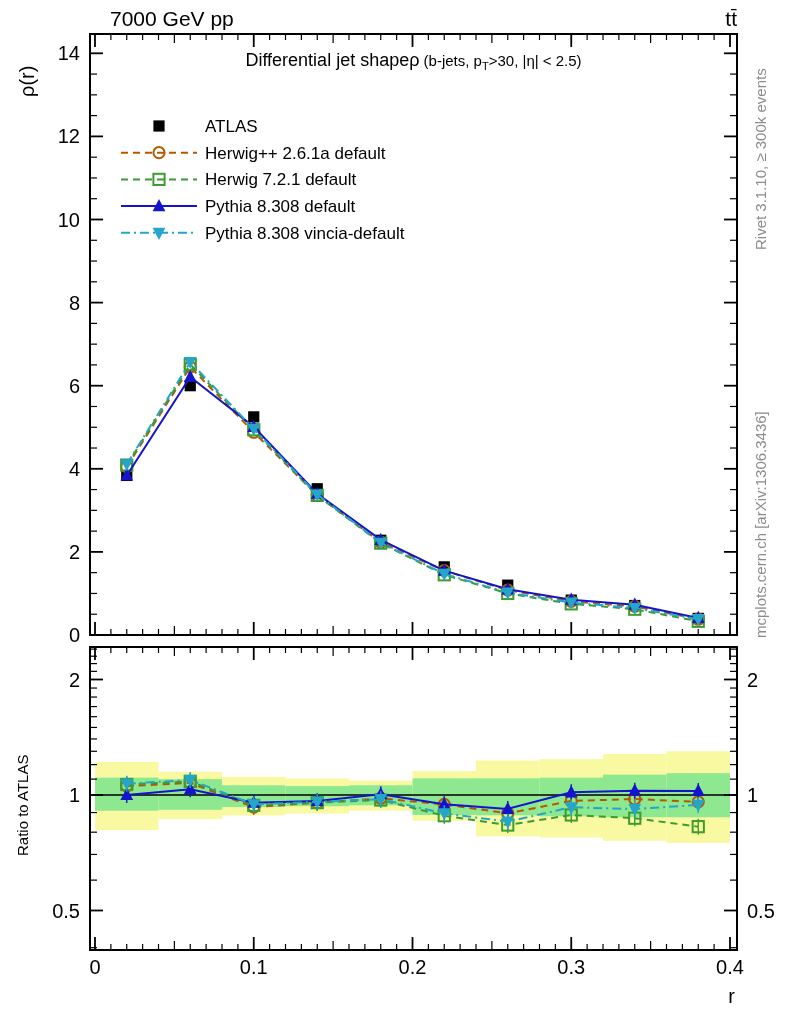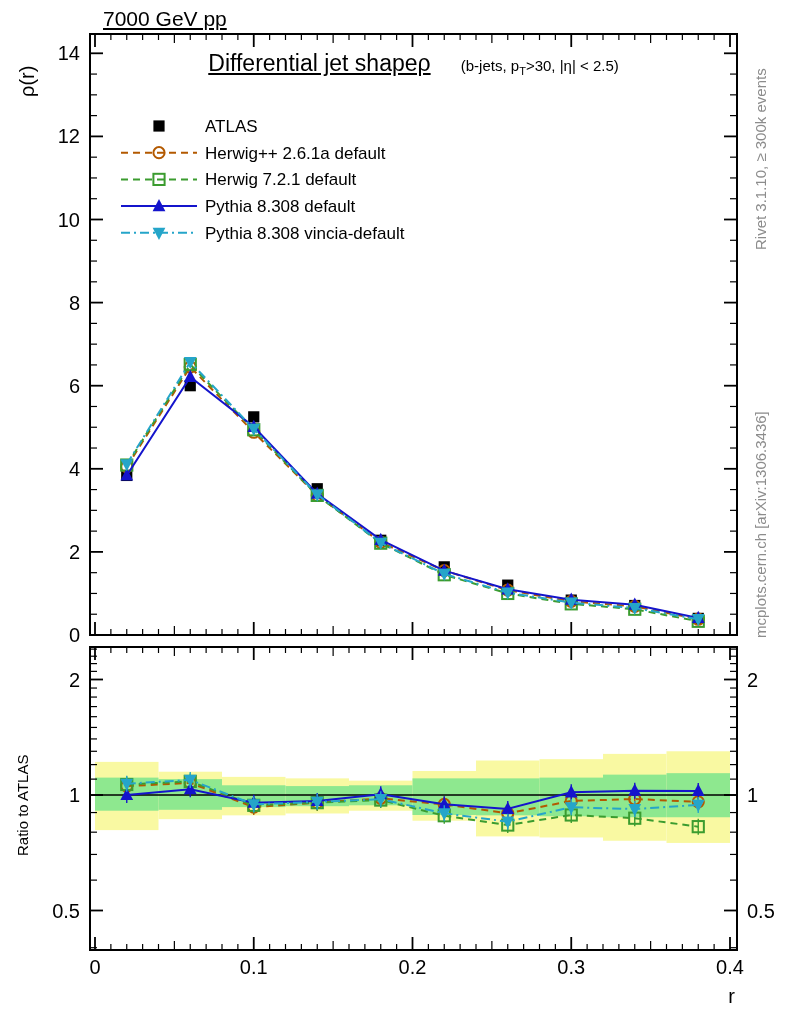--- a/index.html
+++ b/index.html
@@ -2,22 +2,22 @@
 <html><head>
 <meta charset="utf-8">
 <style>
   html,body{margin:0;padding:0;background:#ffffff;}
   body{width:786px;height:1024px;position:relative;font-family:"Liberation Sans",sans-serif;color:#000;}
   #stage{position:absolute;left:0;top:0;width:786px;height:1024px;}
   svg{position:absolute;left:0;top:0;}
   .abs{position:absolute;white-space:nowrap;}
   .hdr{font-size:21px;color:#000;}
   .title-row{left:90px;top:50px;width:647px;text-align:center;}
-  .title-main{font-size:23px;text-decoration:underline;}
-  .title-sub{font-size:15px;padding-left:26px;}
+  .title-main{font-size:18px;}
+  .title-sub{font-size:15px;}
   .title-sub sub{font-size:11px;}
   .rot{transform-origin:0 0;transform:rotate(-90deg);}
   .ylab{font-size:20px;}
   .ratiolab{font-size:15px;}
   .sidenote{font-size:15px;color:#8c8c8c;}
   .watermark{font-size:17px;color:#b4b4b4;letter-spacing:0.5px;}
 </style>
 </head>
 <body>
 
@@ -501,21 +501,22 @@
           <text x="205" y="212.1" font-size="17px" fill="#000">Pythia 8.308 default</text>
         </g>
         <g>
           <line x1="121" y1="232.8" x2="197" y2="232.8" stroke="#25a5c9" stroke-width="2" stroke-dasharray="9,4,2,4"></line>
           <polygon points="159,239.9 152.6,227.70000000000002 165.4,227.70000000000002" fill="#25a5c9"></polygon>
           <text x="205" y="238.8" font-size="17px" fill="#000">Pythia 8.308 vincia-default</text>
         </g>
       </g>
     </svg>
 
-  <div class="abs hdr" style="left:103px;top:7px;text-decoration:underline;">7000 GeV pp</div>
+  <div class="abs hdr" style="left:110px;top:7px;">7000 GeV pp</div>
+  <div class="abs hdr" style="left:600px;top:7px;width:137px;text-align:right;">tt̄</div>
 
   <div class="abs title-row">
     <span class="title-main">Differential jet shapeρ</span><span class="title-sub"><span> (b-jets, p</span><sub>T</sub><span>&gt;30, |η| &lt; 2.5)</span></span>
   </div>
 
   <div class="abs rot ylab" style="left:16px;top:97px;">ρ(r)</div>
   <div class="abs rot ratiolab" style="left:14px;top:856px;">Ratio to ATLAS</div>
 
   <div class="abs rot sidenote" style="left:752px;top:250px;">Rivet 3.1.10, ≥ 300k events</div>
   <div class="abs rot sidenote" style="left:752px;top:638px;">mcplots.cern.ch [arXiv:1306.3436]</div>

